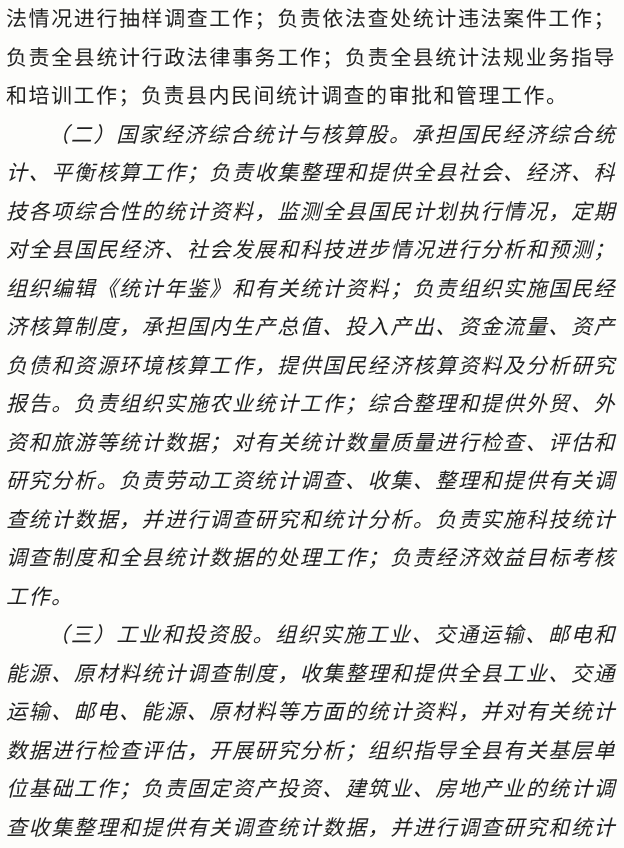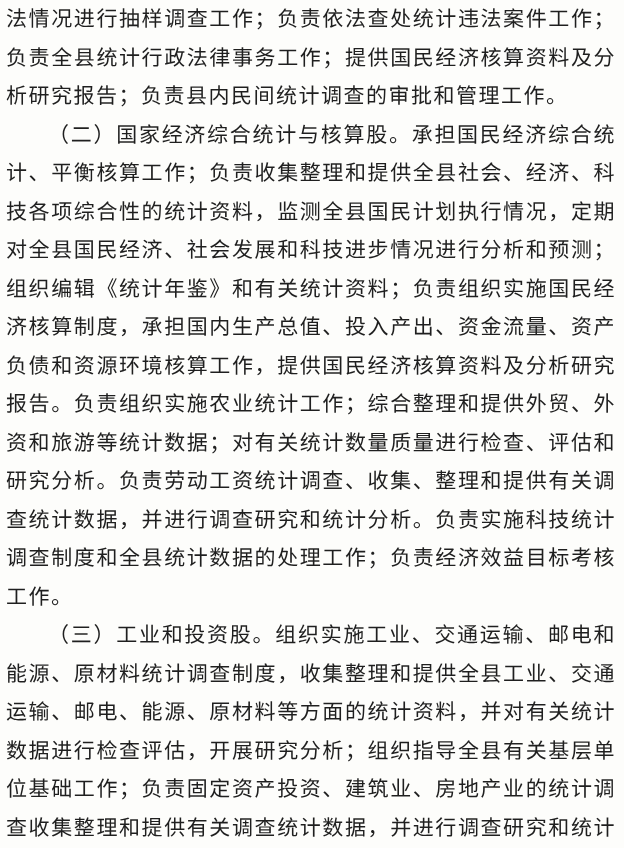--- a/index.html
+++ b/index.html
@@ -25,26 +25,27 @@
     letter-spacing: 1.5px;
     text-align: justify;
     text-justify: inter-character;
   }
   .page p {
     margin: 0;
     padding: 0;
   }
   .page p.indent {
     text-indent: 2em;
+    font-style: italic;
   }
   .page p.continuation {
     text-indent: 0;
   }
 </style>
 </head>
 <body>
 
 <div class="page">
-  <p class="continuation">法情况进行抽样调查工作；负责依法查处统计违法案件工作；负责全县统计行政法律事务工作；提供国民经济核算资料及分析研究报告；负责县内民间统计调查的审批和管理工作。</p>
+  <p class="continuation">法情况进行抽样调查工作；负责依法查处统计违法案件工作；负责全县统计行政法律事务工作；负责全县统计法规业务指导和培训工作；负责县内民间统计调查的审批和管理工作。</p>
   <p class="indent">（二）国家经济综合统计与核算股。承担国民经济综合统计、平衡核算工作；负责收集整理和提供全县社会、经济、科技各项综合性的统计资料，监测全县国民计划执行情况，定期对全县国民经济、社会发展和科技进步情况进行分析和预测；组织编辑《统计年鉴》和有关统计资料；负责组织实施国民经济核算制度，承担国内生产总值、投入产出、资金流量、资产负债和资源环境核算工作，提供国民经济核算资料及分析研究报告。负责组织实施农业统计工作；综合整理和提供外贸、外资和旅游等统计数据；对有关统计数量质量进行检查、评估和研究分析。负责劳动工资统计调查、收集、整理和提供有关调查统计数据，并进行调查研究和统计分析。负责实施科技统计调查制度和全县统计数据的处理工作；负责经济效益目标考核工作。</p>
   <p class="indent">（三）工业和投资股。组织实施工业、交通运输、邮电和能源、原材料统计调查制度，收集整理和提供全县工业、交通运输、邮电、能源、原材料等方面的统计资料，并对有关统计数据进行检查评估，开展研究分析；组织指导全县有关基层单位基础工作；负责固定资产投资、建筑业、房地产业的统计调查收集整理和提供有关调查统计数据，并进行调查研究和统计分析。</p>
 
 </div>
 
 </body></html>

